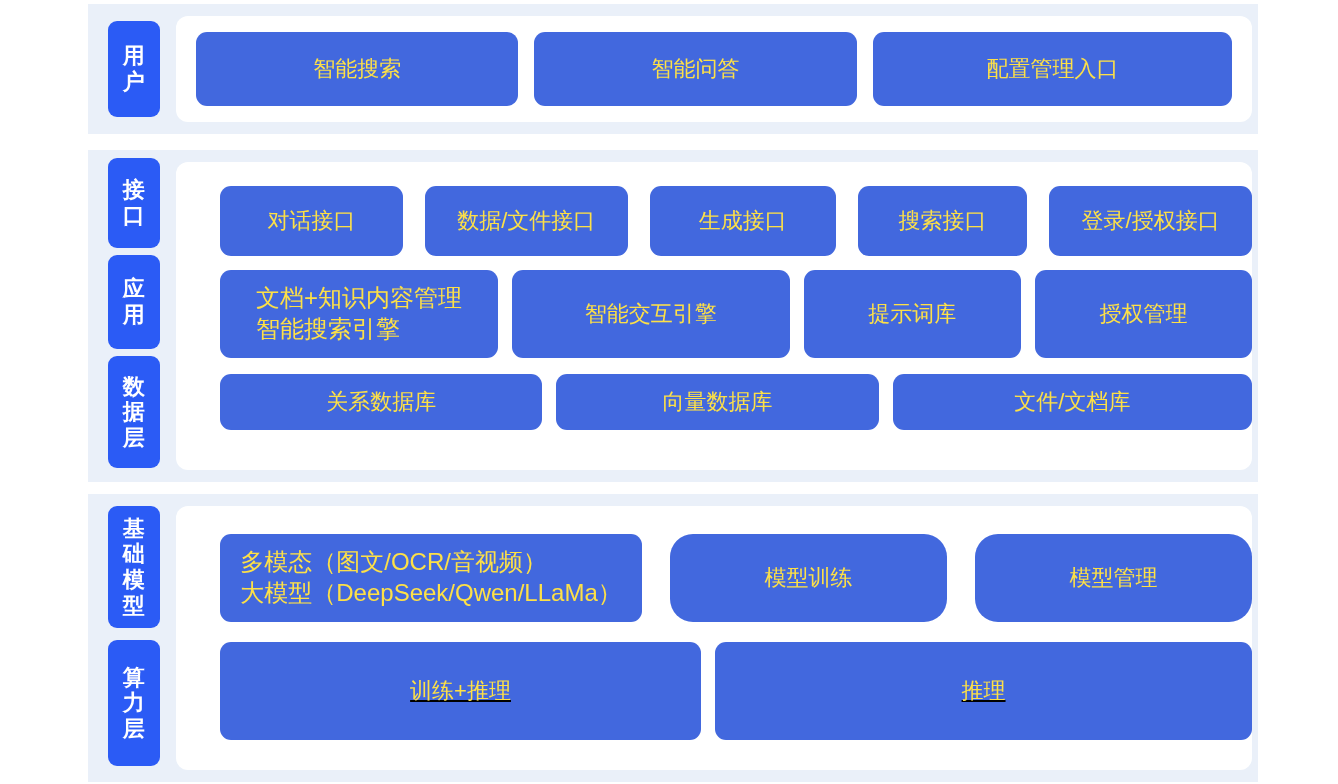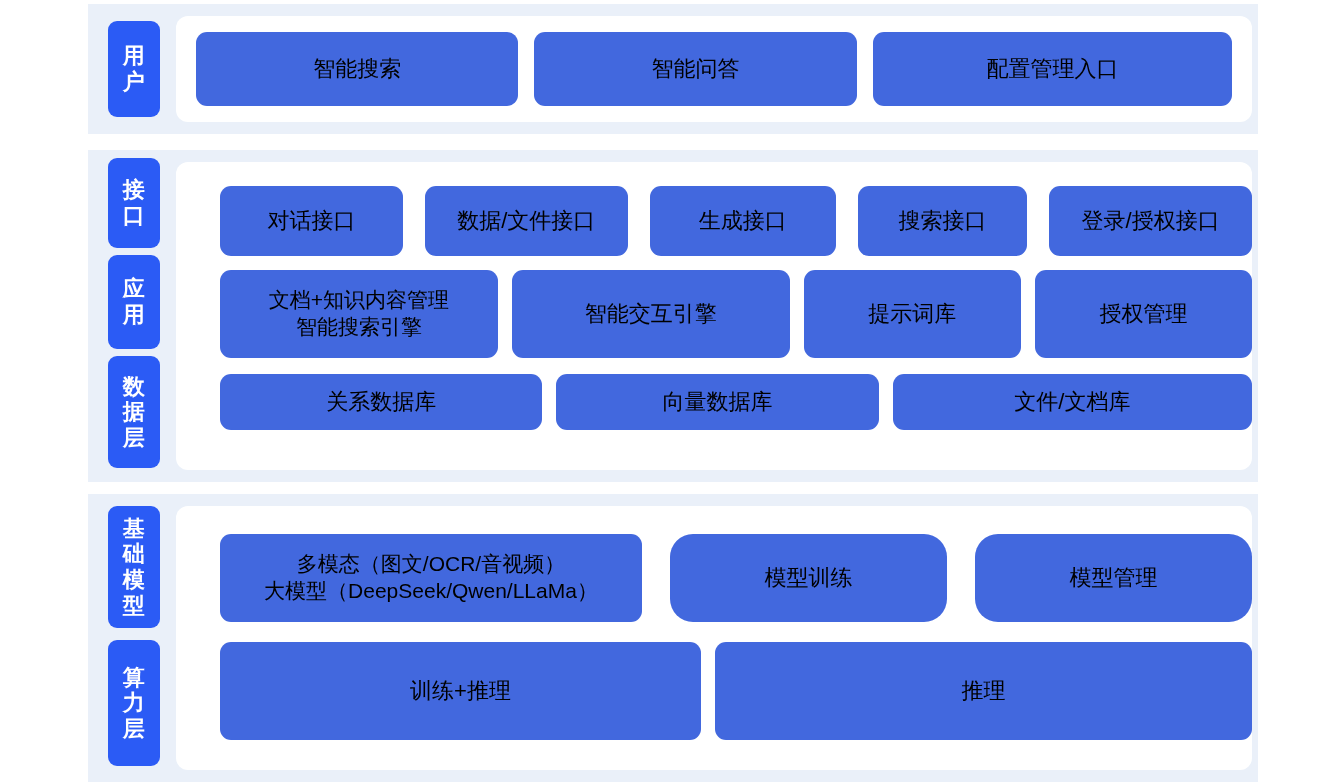--- a/index.html
+++ b/index.html
@@ -68,32 +68,32 @@
     z-index: 2;
   }
 
   
   .row {
     display: flex;
     align-items: stretch;
   }
   .box {
     background: #4268de;
-    color: #000000;
+    color: #fde047;
     border-radius: 11px;
     display: flex;
     align-items: center;
     justify-content: center;
-    text-align: center;
+    text-align: left;
     font-size: 22px;
     line-height: 1.28;
     box-sizing: border-box;
     padding: 16px 8px;
   }
-  .box.two-line { font-size: 21px; }
+  .box.two-line { font-size: 24px; }
   .box .l { display: block; white-space: nowrap; }
 
   
   #band-user  { left: 88px;  top: 4px;   width: 1170px; height: 130px; }
   #card-user  { left: 176px; top: 16px;  width: 1076px; height: 106px; }
   #tabcol-user { height: 130px; top: 4px; }
   #tabcol-user .tab { height: 96px; margin-top: 17px; }
 
   #row-user { position: absolute; left: 20px; top: 16px; width: 1036px; height: 74px; gap: 16px; }
 
@@ -110,21 +110,21 @@
   #row-data { position: absolute; left: 44px; top: 212px; width: 1032px; height: 56px; gap: 14px; }
 
   
   #band-base  { left: 88px;  top: 494px; width: 1170px; height: 288px; }
   #card-base  { left: 176px; top: 506px; width: 1076px; height: 264px; }
   #tabcol-base { height: 288px; top: 494px; }
   #tabcol-base .tab.b1 { height: 122px; margin-top: 12px; }
   #tabcol-base .tab.b2 { height: 126px; margin-top: 6px; margin-bottom: 16px; }
 
   #row-model { position: absolute; left: 44px; top: 28px;  width: 1032px; height: 88px; gap: 28px; }
-  #row-power { position: absolute; left: 44px; top: 136px; width: 1032px; height: 98px; gap: 14px; }
+  #row-power { position: absolute; left: 44px; top: 136px; width: 1032px; height: 98px; gap: 14px; text-decoration: underline; }
 
   
   .f1 { flex: 1 1 0; }
   .f2 { flex: 1.02 1 0; }
   .f3 { flex: 1.12 1 0; }
   .f4 { flex: 0.92 1 0; }
   .f6 { flex: 0.72 1 0; border-radius: 23px; }
   .f7 { flex: 0.86 1 0; }
 </style>
 </head>

